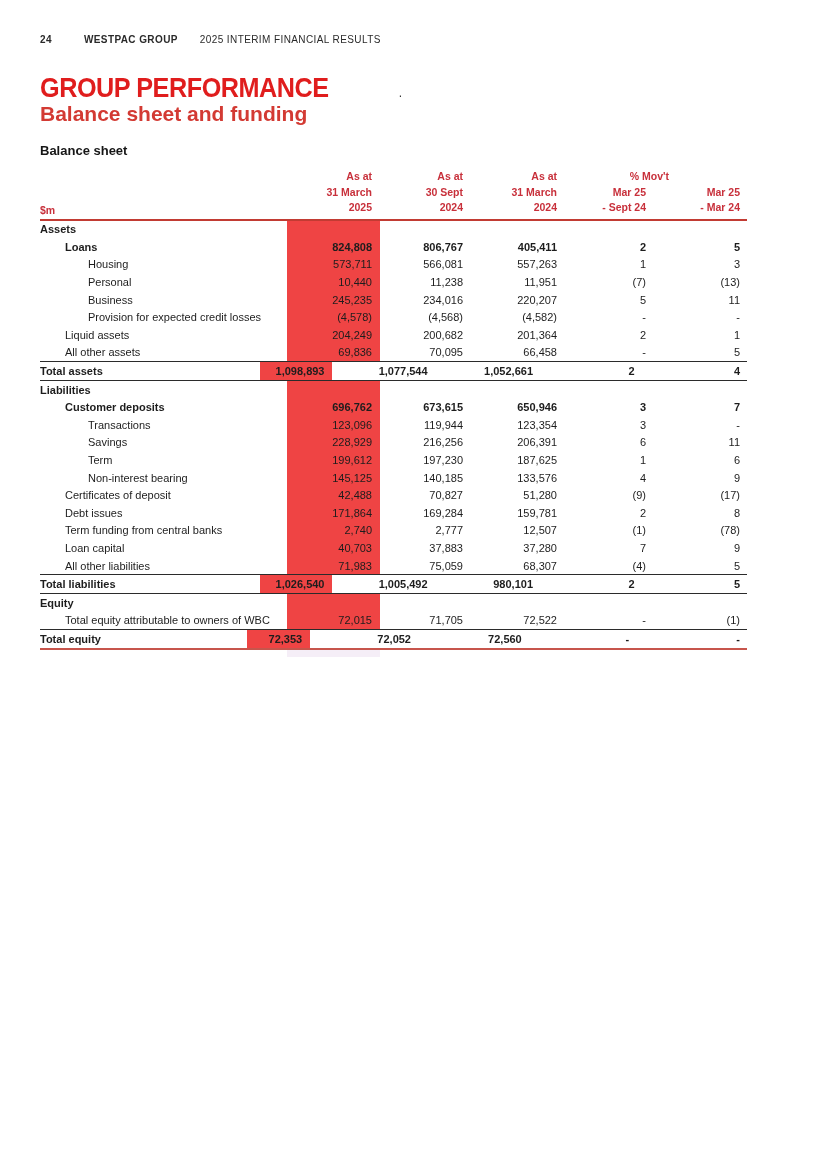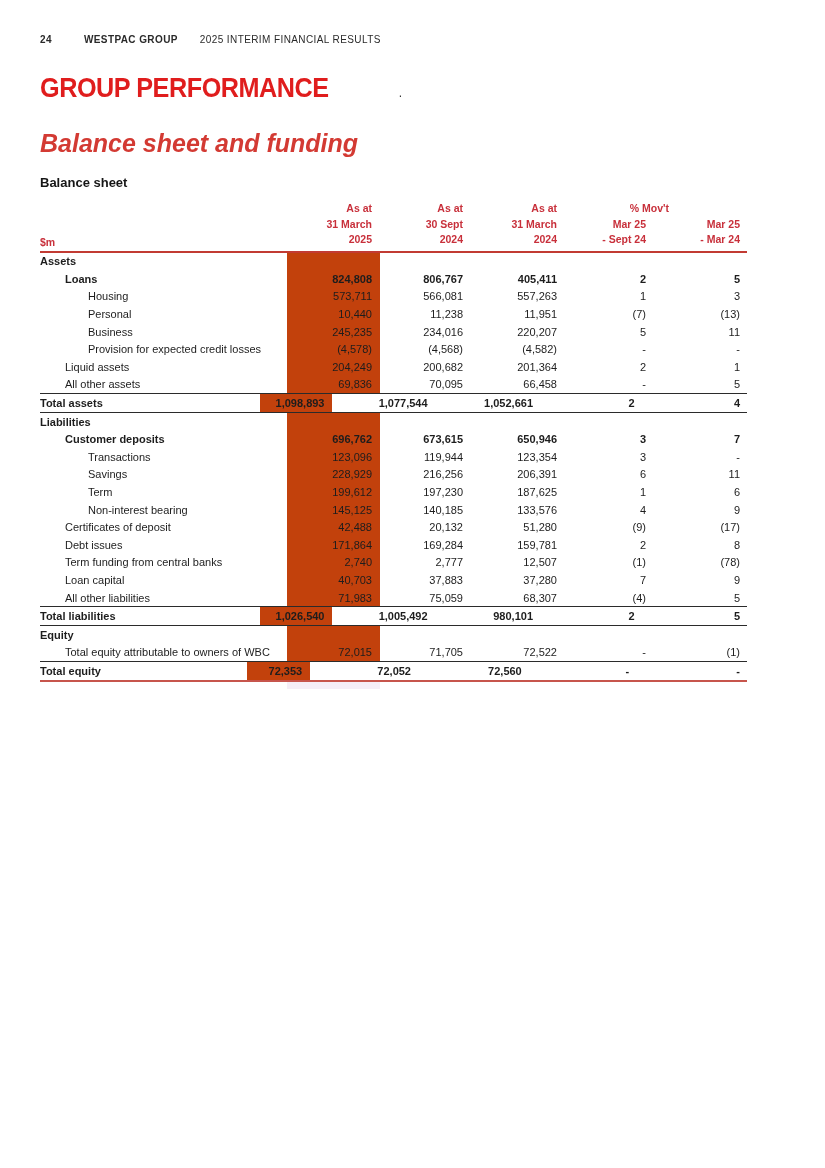--- a/index.html
+++ b/index.html
@@ -26,42 +26,42 @@
   
   .h1wrap{margin-top:27px;height:30px;white-space:nowrap;}
   .h1{
     display:inline-block;
     font-size:28px;font-weight:900;
     letter-spacing:-.5px;
     color:#e01d1d;
     transform:scaleX(.9);transform-origin:left center;
   }
   .straydot{display:inline-block;margin-left:38px;color:#333;font-size:12px;vertical-align:middle;}
-  .h2{margin-top:27px;font-size:25px;font-weight:700;color:#d33a33;font-style:italic;}
+  .h2{font-size:21px;font-weight:700;color:#d33a33;}
   .h3{margin-top:17px;font-size:13px;font-weight:700;color:#161616;}
 
   
   .table{margin-top:11px;width:707px;}
   .thead{display:flex;align-items:flex-end;border-bottom:2px solid #c23b33;padding-bottom:3px;}
   .thead .labelcell{width:247px;align-self:flex-end;}
   .unit{font-size:10.5px;font-weight:700;color:#c8303b;}
   .hcell{font-size:10.5px;font-weight:700;color:#c8303b;text-align:right;line-height:15.5px;}
   .hline{min-height:15.5px;}
   .hline.shift{position:relative;left:23px;}
 
   .c1{width:93px;padding-right:8px;box-sizing:border-box;}
   .c2{width:91px;padding-right:8px;box-sizing:border-box;}
   .c3{width:94px;padding-right:8px;box-sizing:border-box;}
   .c4{width:89px;padding-right:8px;box-sizing:border-box;}
   .c5{width:93px;padding-right:7px;box-sizing:border-box;}
 
   .row{display:flex;align-items:center;height:17.6px;font-size:11px;}
   .row .labelcell{width:247px;box-sizing:border-box;}
   .row .vcell{text-align:right;height:100%;display:flex;align-items:center;justify-content:flex-end;}
-  .row .vcell.c1{background:#c2410c;text-align:right;}
+  .row .vcell.c1{background:#ef4444;text-align:right;}
   .ind0{padding-left:0;}
   .ind1{padding-left:25px;}
   .ind2{padding-left:48px;}
 
   .row.section .labelcell{font-weight:700;}
   .row.bold .labelcell,.row.bold .vcell{font-weight:700;}
   .row.total .labelcell,.row.total .vcell{font-weight:700;}
   .row.total{border-top:1.5px solid #2b2b2b;border-bottom:1.5px solid #2b2b2b;gap:32px;}
   .row.totalfinal .labelcell,.row.totalfinal .vcell{font-weight:700;}
   .row.totalfinal{border-top:1.5px solid #2b2b2b;gap:47px;}
@@ -231,21 +231,21 @@
           <div class="labelcell ind2">Non-interest bearing</div>
           <div class="vcell c1">145,125</div>
           <div class="vcell c2">140,185</div>
           <div class="vcell c3">133,576</div>
           <div class="vcell c4">4</div>
           <div class="vcell c5">9</div>
         </div>
         <div class="row normal">
           <div class="labelcell ind1">Certificates of deposit</div>
           <div class="vcell c1">42,488</div>
-          <div class="vcell c2">20,132</div>
+          <div class="vcell c2">70,827</div>
           <div class="vcell c3">51,280</div>
           <div class="vcell c4">(9)</div>
           <div class="vcell c5">(17)</div>
         </div>
         <div class="row normal">
           <div class="labelcell ind1">Debt issues</div>
           <div class="vcell c1">171,864</div>
           <div class="vcell c2">169,284</div>
           <div class="vcell c3">159,781</div>
           <div class="vcell c4">2</div>

